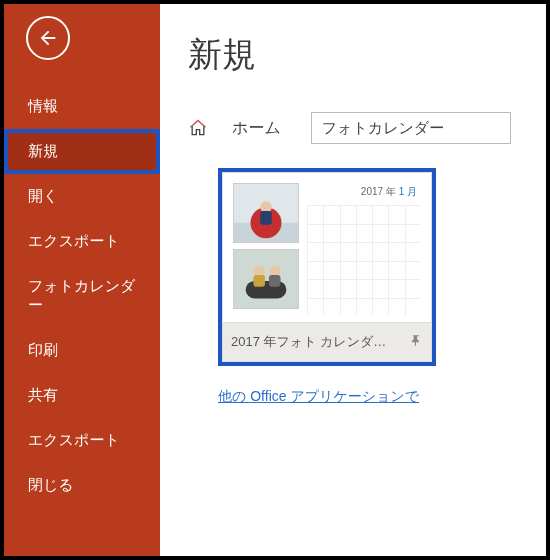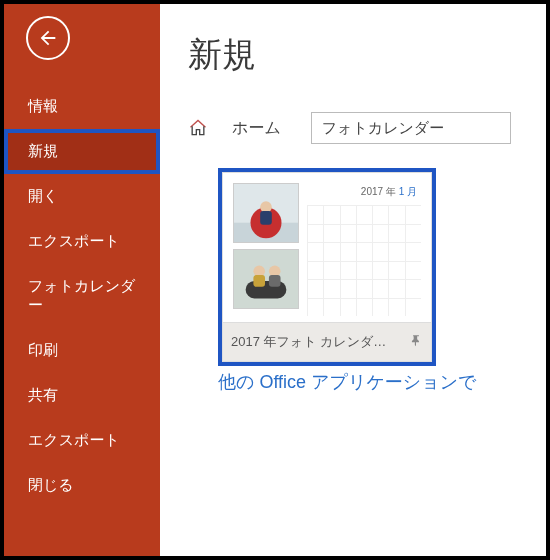--- a/index.html
+++ b/index.html
@@ -139,23 +139,24 @@
   .tile-title {
     font-size: 13px;
     color: #555;
     white-space: nowrap;
     overflow: hidden;
     text-overflow: ellipsis;
     max-width: 170px;
   }
   .pin { color: #888; font-size: 14px; }
   .link-row {
-    margin-top: 4px;
-    font-size: 18px;
+    margin-top: 22px;
+    font-size: 14px;
     color: #2a6fc9;
+    text-decoration: underline;
   }
 </style>
 </head>
 <body>
 
 <div class="window">
 
   <div class="sidebar">
     <div class="back-btn">
       <svg width="22" height="22" viewBox="0 0 24 24">

